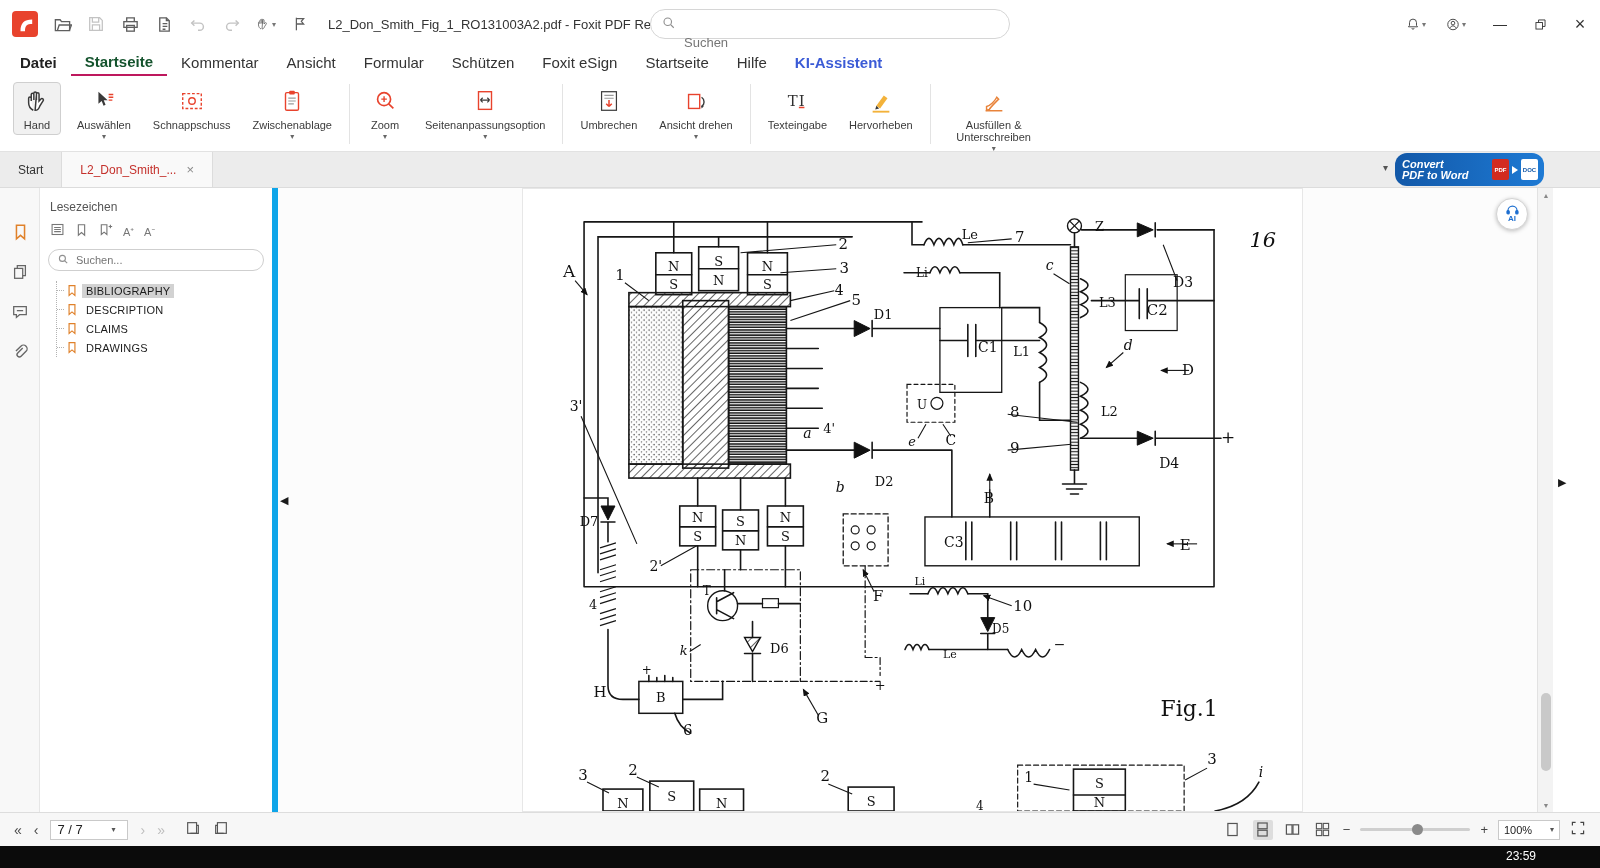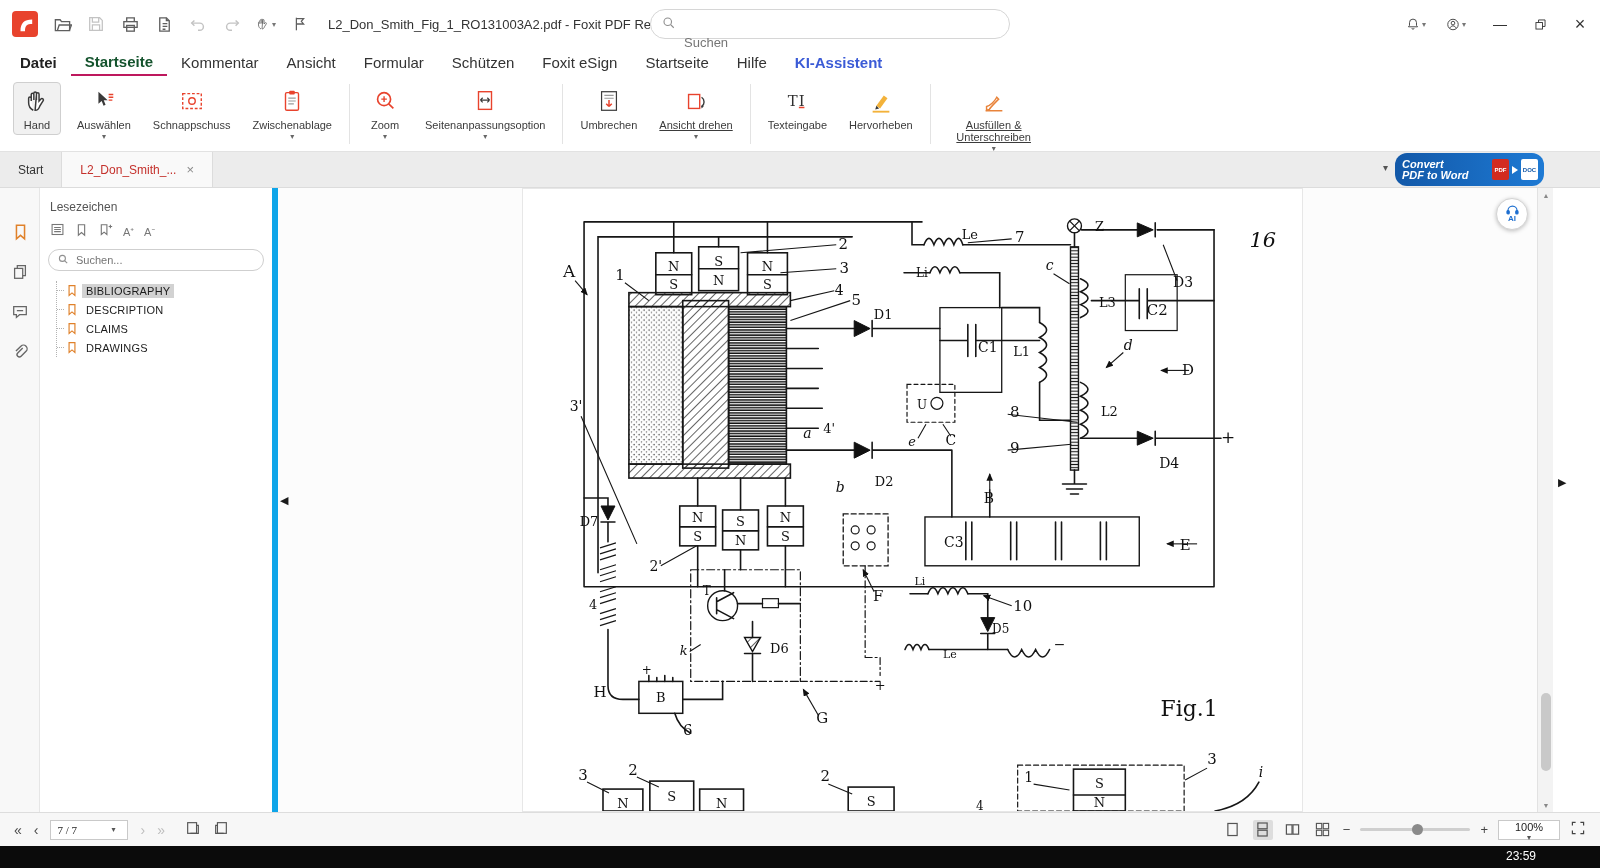--- a/index.html
+++ b/index.html
@@ -22,21 +22,21 @@
   .menu-item{padding:0 14px;font-size:15px;display:flex;align-items:center;color:#333;}
   .menu-item.first{font-weight:bold;color:#222;}
   .menu-item.active{color:#14532d;font-weight:bold;border-bottom:2px solid #be185d;}
   .menu-item.accent{color:#3b5bd6;font-weight:bold;}
   
   .ribbon{position:absolute;top:76px;left:0;width:1600px;height:76px;background:#fff;border-bottom:1px solid #e2e2e2;display:flex;align-items:flex-start;padding:6px 0 0 8px;}
   .rtool{display:flex;flex-direction:column;align-items:center;margin:0 5px;padding:3px 5px;border:1px solid transparent;border-radius:4px;min-width:48px;}
   .rtool.selected{background:#f1f1f1;border-color:#cfcfcf;}
   .ric{height:30px;display:flex;align-items:center;justify-content:center;}
   .rlabel{font-size:11px;color:#3b3b3b;margin-top:3px;white-space:nowrap;text-align:center;line-height:12px;}
-  .rtool.wide .rlabel{white-space:normal;max-width:92px;text-decoration:underline;}
+  .rtool.wide .rlabel{white-space:normal;max-width:92px;}
   .rcaret{font-size:8px;color:#666;line-height:8px;margin-top:2px;}
   .rsep{width:1px;height:60px;background:#e3e3e3;margin:2px 6px 0 6px;flex:0 0 auto;}
   
   .tabbar{position:absolute;top:152px;left:0;width:1600px;height:36px;background:#ececec;border-bottom:1px solid #dcdcdc;display:flex;align-items:stretch;}
   .tab{display:flex;align-items:center;padding:0 18px;font-size:12px;color:#333;border-right:1px solid #dcdcdc;}
   .tab.active{background:#f9f9f9;color:#c4302b;}
   .tab-close{margin-left:10px;color:#8a8a8a;font-size:13px;}
   .tab-overflow{position:absolute;right:212px;top:10px;font-size:10px;color:#555;}
   
   .banner{position:absolute;top:153px;right:56px;width:149px;height:33px;background:linear-gradient(90deg,#1258a8,#1e7ad4);display:flex;align-items:center;color:#fff;z-index:5;border-radius:12px;}
@@ -72,29 +72,29 @@
   .vscroll{position:absolute;left:1537px;top:0;width:16px;height:624px;background:#f3f3f3;border-left:1px solid #e2e2e2;}
   .vs-arrow{width:16px;height:14px;display:flex;align-items:center;justify-content:center;font-size:7px;color:#888;}
   .vs-arrow.bottom{position:absolute;bottom:0;}
   .vs-thumb{position:absolute;left:3px;top:505px;width:10px;height:78px;background:#c9c9c9;border-radius:5px;}
   
   .statusbar{position:absolute;top:812px;left:0;width:1600px;height:34px;background:#f7f7f7;border-top:1px solid #ddd;display:flex;align-items:center;}
   .sb-left{display:flex;align-items:center;gap:12px;padding-left:14px;}
   .sb-nav{font-size:14px;color:#4a4a4a;line-height:14px;}
   .sb-nav.dis{color:#bdbdbd;}
   .pagebox{width:78px;height:20px;border:1px solid #c9c9c9;background:#fff;display:flex;align-items:center;padding:0 4px;}
-  .pagebox input{width:56px;border:none;outline:none;font-size:11px;color:#222;font-family:Liberation Serif, serif;background:transparent;}
+  .pagebox input{width:56px;border:none;outline:none;font-size:13px;color:#222;font-family:Liberation Sans, sans-serif;background:transparent;}
   .pagebox .caret{font-size:8px;color:#555;}
   .sb-right{position:absolute;right:14px;display:flex;align-items:center;gap:10px;}
   .layout-ic{width:20px;height:20px;display:flex;align-items:center;justify-content:center;border-radius:2px;}
   .layout-ic.active{background:#ddd;}
   .zoom-minus,.zoom-plus{font-size:13px;color:#444;}
   .slider{width:110px;height:3px;background:#cfcfcf;border-radius:2px;position:relative;}
   .slider-thumb{position:absolute;left:52px;top:-4px;width:11px;height:11px;border-radius:50%;background:#8a8a8a;}
-  .zoombox{width:62px;height:20px;border:1px solid #c9c9c9;background:#fff;display:flex;align-items:center;justify-content:space-between;padding:0 5px;font-size:11px;color:#222;flex-direction:column;}
+  .zoombox{width:62px;height:20px;border:1px solid #c9c9c9;background:#fff;display:flex;align-items:center;justify-content:space-between;padding:0 5px;font-size:11px;color:#222;}
   .zoombox .caret{font-size:8px;color:#555;}
   
   .taskbar{position:absolute;top:846px;left:0;width:1600px;height:22px;background:#0b0b0b;color:#fff;}
   .taskbar span{position:absolute;right:64px;top:3px;font-size:12px;}
   
   .hand{font-family:"DejaVu Serif",serif;fill:#101010;}
 </style>
 </head>
 <body>
 

